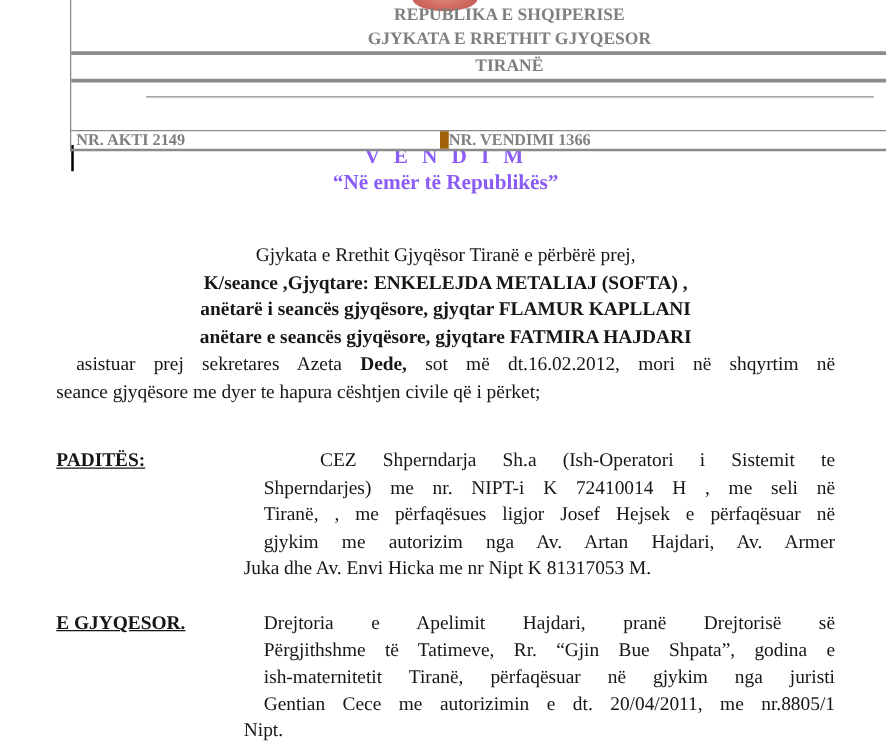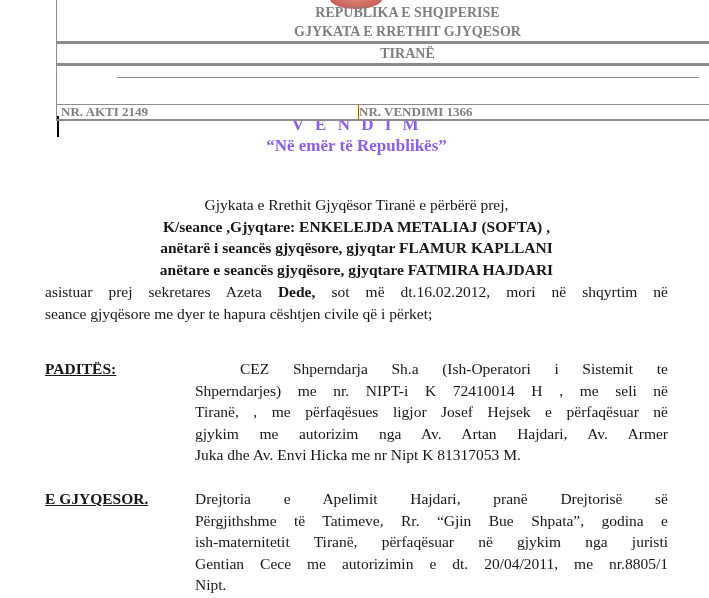--- a/index.html
+++ b/index.html
@@ -27,38 +27,38 @@
   .hdr .r2 {
     height:22px; box-sizing:border-box; border-bottom:3px solid #8b8b8b;
     font-size:14px; line-height:19px;
   }
   .hdr .r3 { height:28px; box-sizing:border-box; border-bottom:1px solid #8b8b8b; }
   .hdr .rule { width:582px; height:0; border-top:1px solid #8b8b8b; margin:11px auto 0; }
   .hdr .r4 {
     height:16px; box-sizing:border-box; border-bottom:2px solid #8b8b8b;
     display:flex; font-size:13px; line-height:14px;
   }
-  .hdr .c1 { width:302px; box-sizing:border-box; border-right:1px solid #a16207;
+  .hdr .c1 { width:302px; box-sizing:border-box; border-right:7px solid #a16207;
              text-align:left; padding-left:4px; }
   .hdr .c2 { flex:1; text-align:left; padding-right:4px; }
 
   
   .cursor { position:absolute; left:57px; top:116px; width:2px; height:21px; background:#000; }
 
   
   .title { position:absolute; left:45px; top:114px; width:623px; text-align:center;
            font-weight:bold; font-size:17px; line-height:21px; color:#8b5cf6; }
   .title .main { letter-spacing:2.5px; word-spacing:2px; }
 
   
   .intro { position:absolute; left:45px; top:194px; width:623px;
            font-size:15.5px; line-height:21.7px; }
   .center { text-align:center; }
   .b { font-weight:bold; }
-  .just { text-align:justify; text-align-last:justify; text-justify:inter-word; }
+  .just { text-align:justify; text-align-last:justify; text-justify:inter-word;margin-left:16px; }
   .indent { text-indent:45px; }
 
   
   .label { position:absolute; left:45px; font-size:15.5px; font-weight:bold;
            text-decoration:underline; line-height:21.5px; }
   .para  { position:absolute; left:195px; width:473px; font-size:15.5px; line-height:21.5px; }
   .lbl-padites, .para-padites { top:358px; }
   .lbl-paditur, .para-paditur { top:488px; }
 </style>
 </head>

